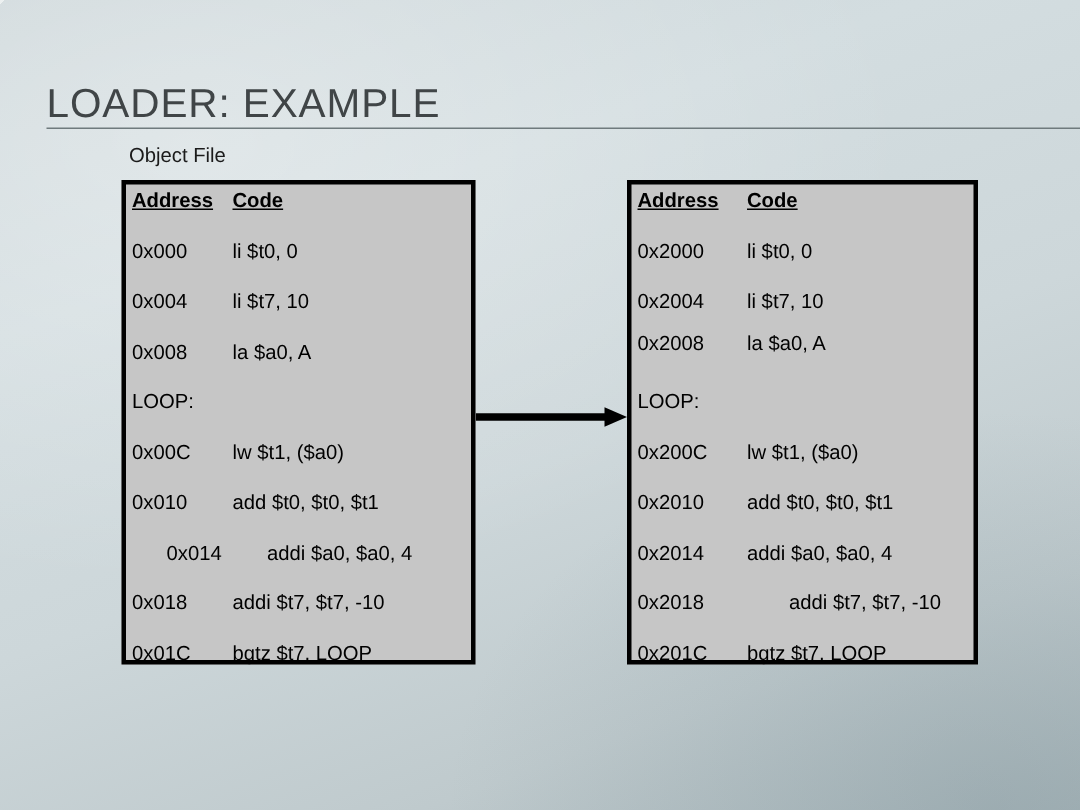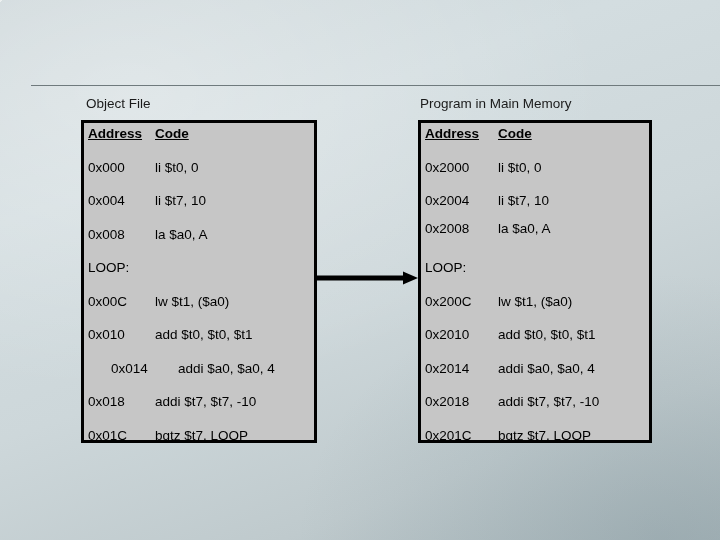--- a/index.html
+++ b/index.html
@@ -134,25 +134,25 @@
     color: #141414;
     white-space: nowrap;
     z-index: 3;
   }
 </style>
 </head>
 <body>
 
 <div id="slide">
 
+  <div class="title">LOADER: EXAMPLE</div>
   <div class="title-rule"></div>
 
   <div class="panel-caption" id="caption-left">Object File</div>
 
-  <div class="panel-caption" id="caption-right">Program in Main Memory</div>
 
   <div class="code-box" id="box-left">
       <div class="code-row header" style="top: 3px;">
         <span class="addr">Address</span>
         <span class="code">Code</span>
       </div>
       <div class="code-row" style="top: 36.5px;">
         <span class="addr">0x000</span>
         <span class="code">li  $t0, 0</span>
       </div>
@@ -216,21 +216,21 @@
         <span class="code">lw $t1, ($a0)</span>
       </div>
       <div class="code-row" style="top: 204px;">
         <span class="addr">0x2010</span>
         <span class="code">add $t0, $t0, $t1</span>
       </div>
       <div class="code-row" style="top: 237.5px;">
         <span class="addr">0x2014</span>
         <span class="code">addi $a0, $a0, 4</span>
       </div>
-      <div class="code-row" style="top: 271px;">
+      <div class="code-row" style="top: 271px; gap: 28px;">
         <span class="addr">0x2018</span>
         <span class="code">addi $t7, $t7, -10</span>
       </div>
       <div class="code-row" style="top: 304.5px;">
         <span class="addr">0x201C</span>
         <span class="code">bgtz $t7, LOOP</span>
       </div>
     </div>
 
   <div class="arrow">

